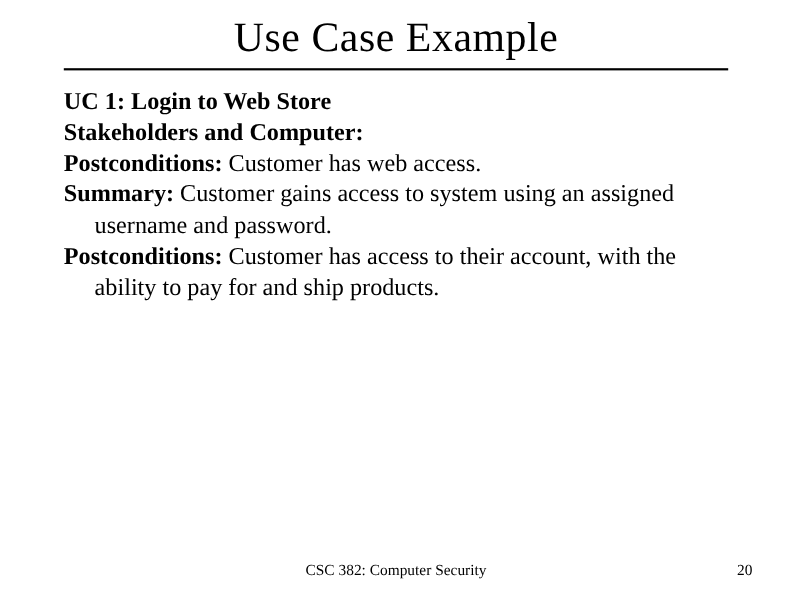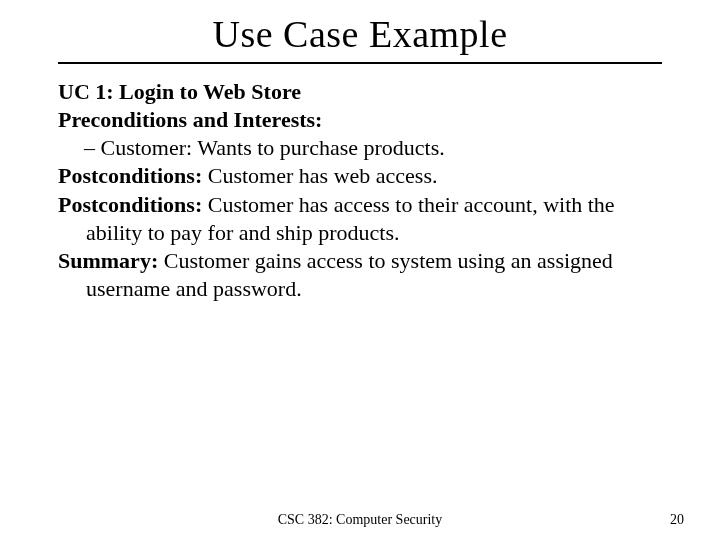--- a/index.html
+++ b/index.html
@@ -65,23 +65,22 @@
     }
   </style>
 </head>
 <body>
 
 <div class="slide">
   <h1 class="title">Use Case Example</h1>
   <hr class="hr">
   <div class="content">
     <p class="line"><span class="label">UC 1: Login to Web Store</span></p>
-    <p class="line"><span class="label">Preconditions and Interests:</span></p>
-    <p class="line indent1">– Customer: Wants to purchase products.</p>
+    <p class="line"><span class="label">Stakeholders and Computer:</span></p>
     <p class="line"><span class="label">Postconditions:</span><span> Customer has web access.</span></p>
+    <p class="line hang"><span class="label">Summary:</span><span> Customer gains access to system using an assigned username and password.</span></p>
     <p class="line hang"><span class="label">Postconditions:</span><span> Customer has access to their account, with the ability to pay for and ship products.</span></p>
-    <p class="line hang"><span class="label">Summary:</span><span> Customer gains access to system using an assigned username and password.</span></p>
   </div>
   <div class="footer">
     <span class="footer-center">CSC 382: Computer Security</span>
     <span class="footer-right">20</span>
   </div>
 </div>
 
 </body></html>

